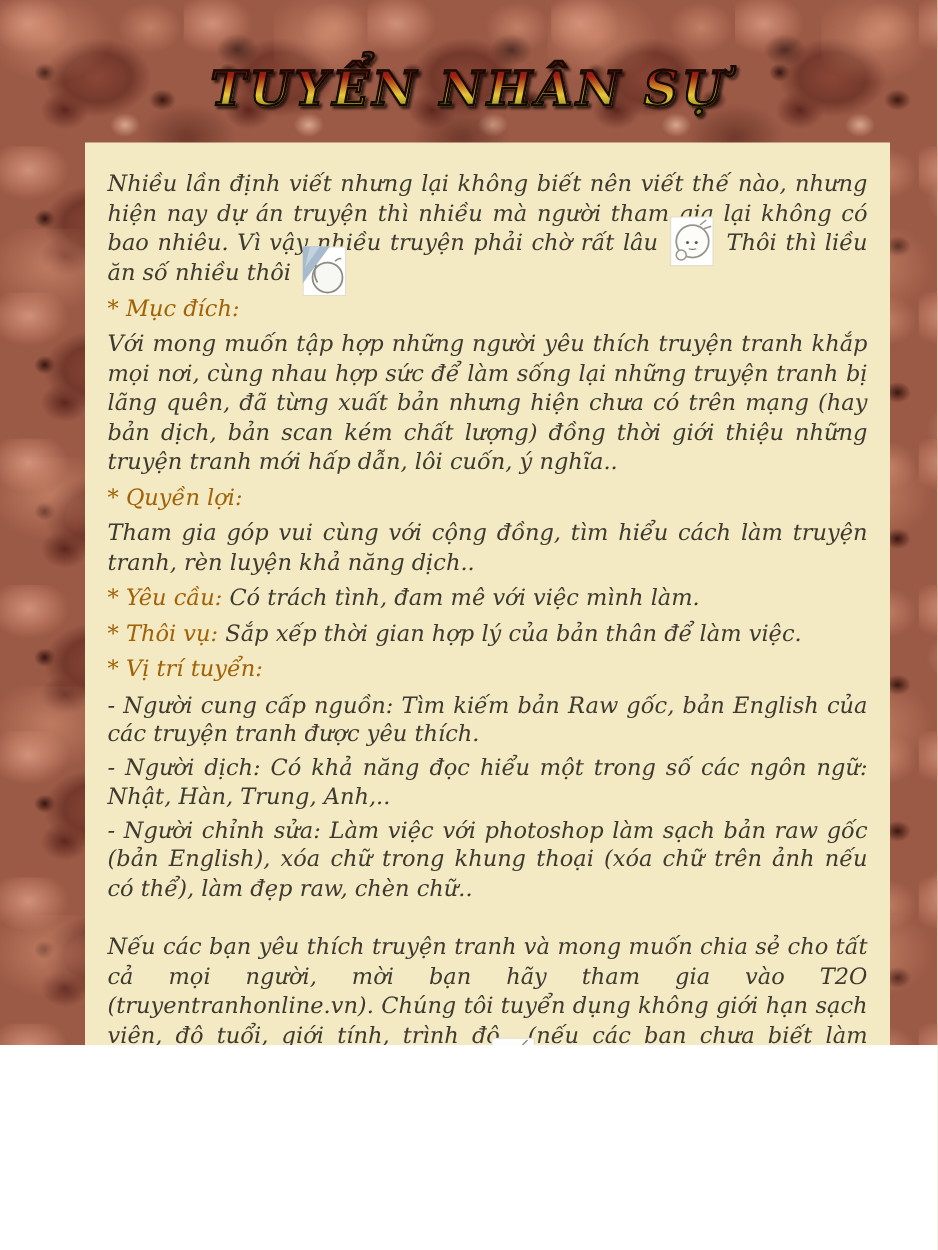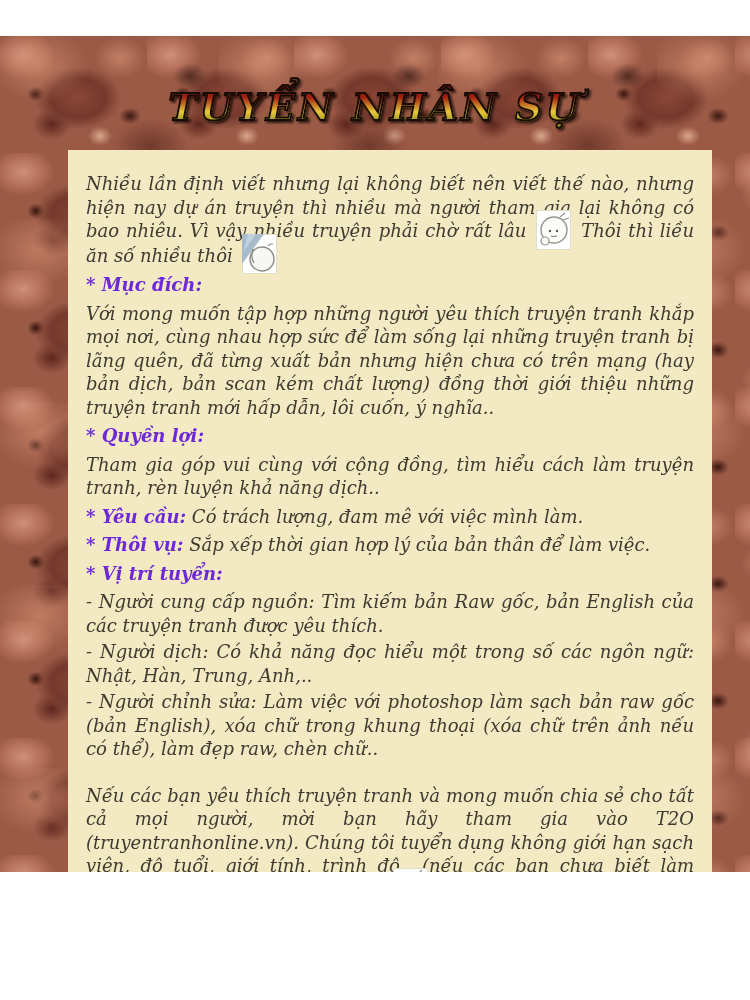--- a/index.html
+++ b/index.html
@@ -9,21 +9,20 @@
     background-image:
       radial-gradient(46px 34px at 23px 19px, #cf907a 0%, #b4705a 40%, rgba(0,0,0,0) 70%),
       radial-gradient(60px 44px at 78px 62px, #8a4636 0%, #74392c 45%, rgba(0,0,0,0) 72%),
       radial-gradient(38px 30px at 120px 22px, #c27f66 0%, rgba(0,0,0,0) 68%),
       radial-gradient(30px 24px at 52px 88px, #5d261e 0%, rgba(0,0,0,0) 65%),
       radial-gradient(20px 16px at 100px 100px, #d9a58c 0%, rgba(0,0,0,0) 60%),
       radial-gradient(14px 12px at 36px 58px, #33130e 0%, rgba(0,0,0,0) 62%),
       radial-gradient(18px 14px at 130px 80px, #3c1710 0%, rgba(0,0,0,0) 60%);
     background-size:147px 117px;
     font-family:"DejaVu Serif",serif;
-    margin-top:36px;
   }
   .page::before{
     content:"";position:absolute;inset:0;pointer-events:none;
     background-image:
       radial-gradient(70px 52px at 40px 30px, rgba(220,150,120,0.55) 0%, rgba(0,0,0,0) 70%),
       radial-gradient(56px 40px at 150px 110px, rgba(70,25,18,0.5) 0%, rgba(0,0,0,0) 70%),
       radial-gradient(26px 20px at 190px 40px, rgba(25,8,6,0.55) 0%, rgba(0,0,0,0) 65%),
       radial-gradient(40px 30px at 110px 160px, rgba(228,178,150,0.45) 0%, rgba(0,0,0,0) 65%);
     background-size:219px 183px;
   }
@@ -38,21 +37,21 @@
     filter:drop-shadow(2px 2px 1px rgba(0,0,0,0.65));
   }
   .panel{
     position:absolute;left:68px;top:114px;width:644px;height:839px;z-index:2;
     background:#f3e9c3;box-sizing:border-box;
     padding:22px 18px 26px 18px;overflow:hidden;
     color:#3f3a30;font-style:italic;font-size:18px;line-height:23.5px;
     border-bottom:1px solid #3a2c20;
   }
   .panel p{margin:0 0 5px 0;text-align:justify;}
-  .hd{font-weight:bold;color:#6d28d9;}
+  .hd{font-weight:normal;color:#a16207;}
   .hd-line{margin-top:3px !important;}
   .vt-item{margin-bottom:3px !important;}
   .spacer{height:20px;}
   .emote{
     display:inline-block;width:35px;height:40px;vertical-align:middle;
     margin:-11px 3px -6px 3px;
   }
   .center-line{text-align:center !important;}
   .contact{font-size:22px;margin:8px 0 2px 0 !important;}
   .slogan{font-size:24px;margin:0 0 4px 0 !important;}
@@ -98,21 +97,21 @@
     </p>
 
     <p class="hd hd-line">* Mục đích:</p>
     <p>Với mong muốn tập hợp những người yêu thích truyện tranh khắp mọi nơi, cùng nhau hợp sức để làm sống lại những truyện tranh bị lãng quên, đã từng xuất bản nhưng hiện chưa có trên mạng (hay bản dịch, bản scan kém chất lượng) đồng thời giới thiệu những truyện tranh mới hấp dẫn, lôi cuốn, ý nghĩa..</p>
 
     <p class="hd hd-line">* Quyền lợi:</p>
     <p>Tham gia góp vui cùng với cộng đồng, tìm hiểu cách làm truyện tranh, rèn luyện khả năng dịch..</p>
 
     <p class="hd-line">
       <span class="hd">* Yêu cầu:</span>
-      <span>Có trách lượng, đam mê với việc mình làm.</span>
+      <span>Có trách tình, đam mê với việc mình làm.</span>
     </p>
 
     <p class="hd-line">
       <span class="hd">* Thôi vụ:</span>
       <span>Sắp xếp thời gian hợp lý của bản thân để làm việc.</span>
     </p>
 
     <p class="hd hd-line">* Vị trí tuyển:</p>
     <p class="vt-item">- Người cung cấp nguồn: Tìm kiếm bản Raw gốc, bản English của các truyện tranh được yêu thích.</p>
     <p class="vt-item">- Người dịch: Có khả năng đọc hiểu một trong số các ngôn ngữ: Nhật, Hàn, Trung, Anh,..</p>

